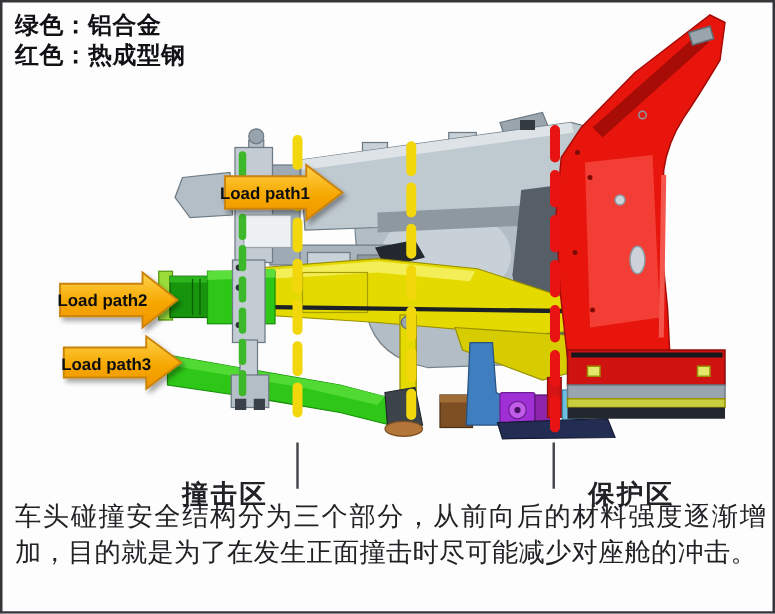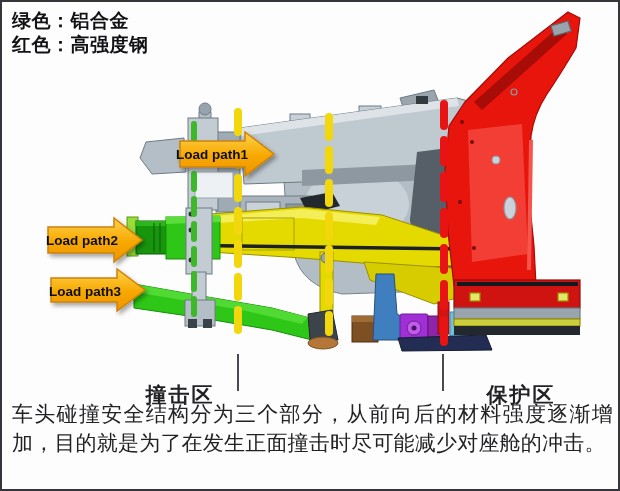--- a/index.html
+++ b/index.html
@@ -170,25 +170,25 @@
       </g>
       <g>
         <polygon points="49,276 115,276 115,267 143,288 115,309 115,300 49,300" fill="url(#gradArrow)" stroke="#c9830a" stroke-width="1.5"></polygon>
         <text x="83" y="294" text-anchor="middle" fill="#101010">Load path3</text>
       </g>
     </g>
   </svg>
 
   <div class="legend">
     <div class="legend-line">绿色：铝合金</div>
-    <div class="legend-line">红色：高强度钢</div>
+    <div class="legend-line">红色：热成型钢</div>
   </div>
 
   <div class="zone-row">
     <span class="zone-label" style="left:178px">撞击区</span>
     <span class="zone-sep" style="left:235px"></span>
     <span class="zone-sep" style="left:440px"></span>
-    <span class="zone-label" style="left:519px">保护区</span>
+    <span class="zone-label" style="left:503px">保护区</span>
   </div>
 
   <div class="caption">车头碰撞安全结构分为三个部分，从前向后的材料强度逐渐增加，目的就是为了在发生正面撞击时尽可能减少对座舱的冲击。</div>
 
 </div>
 
 </body></html>

